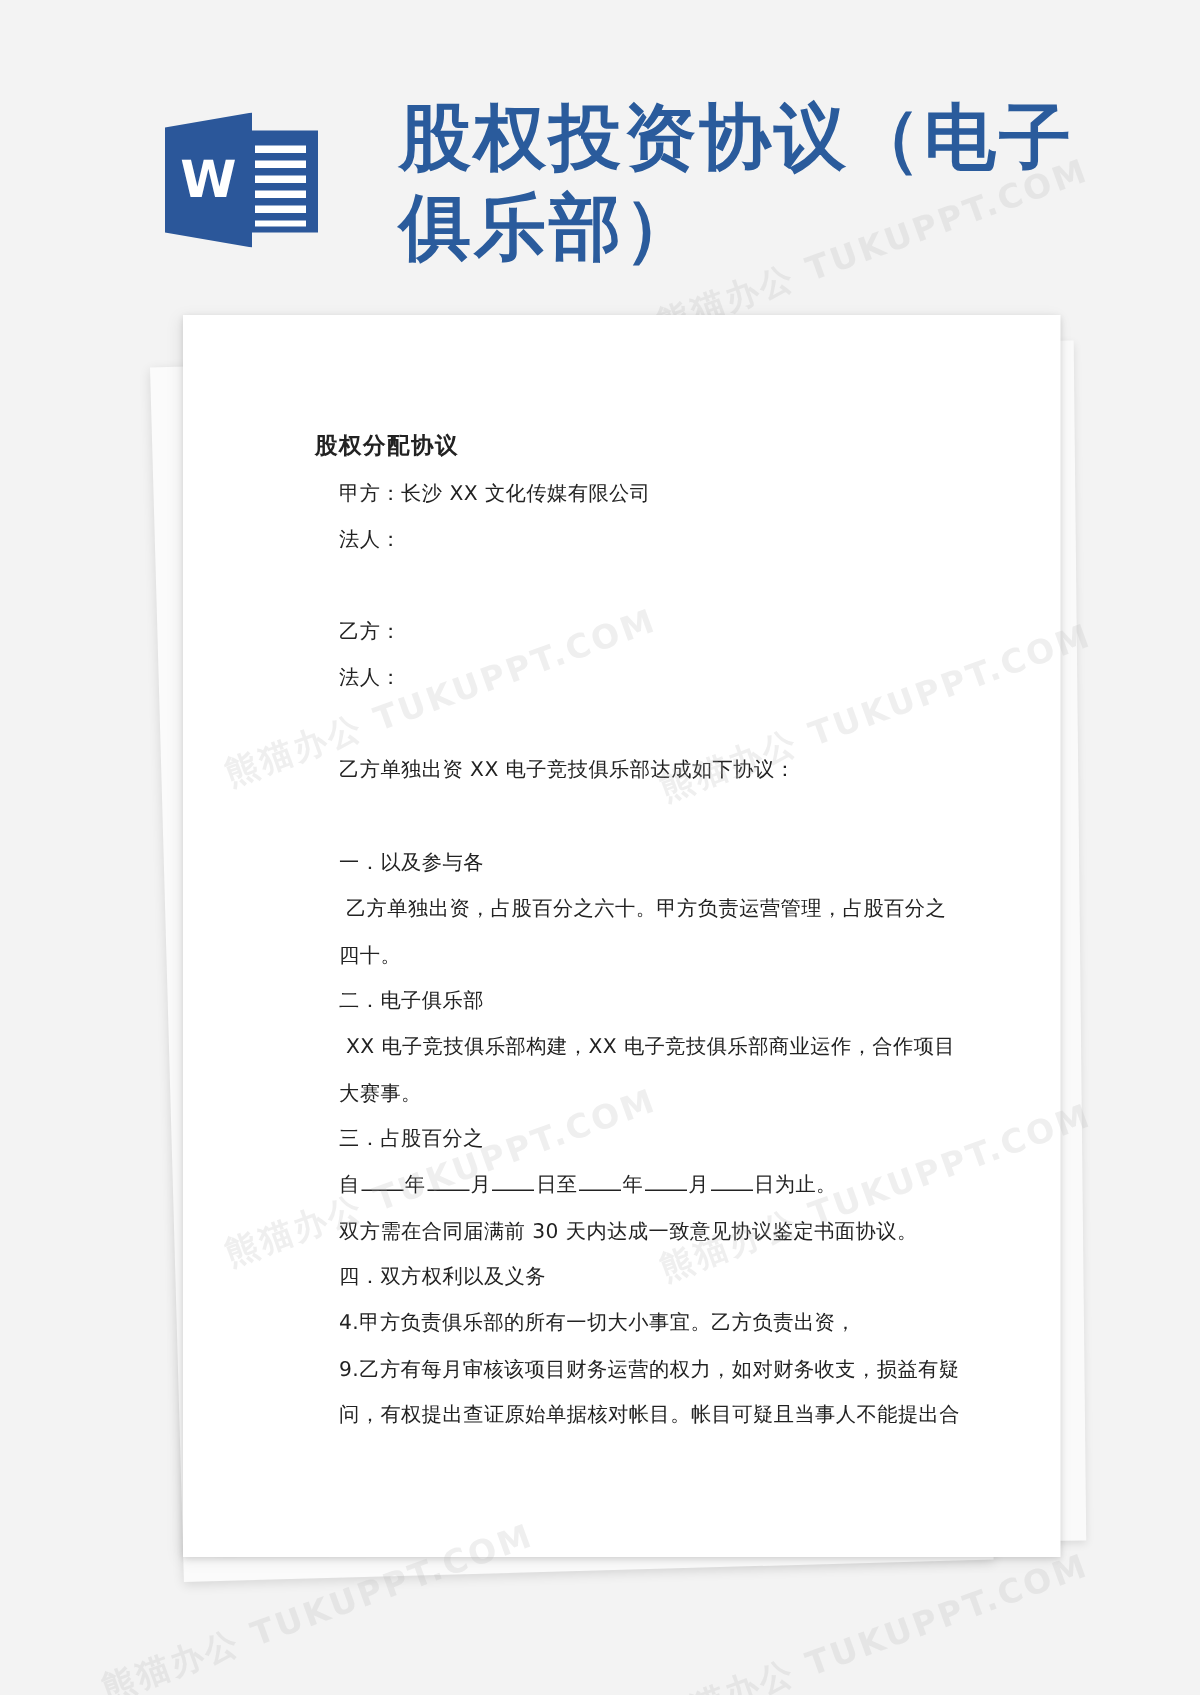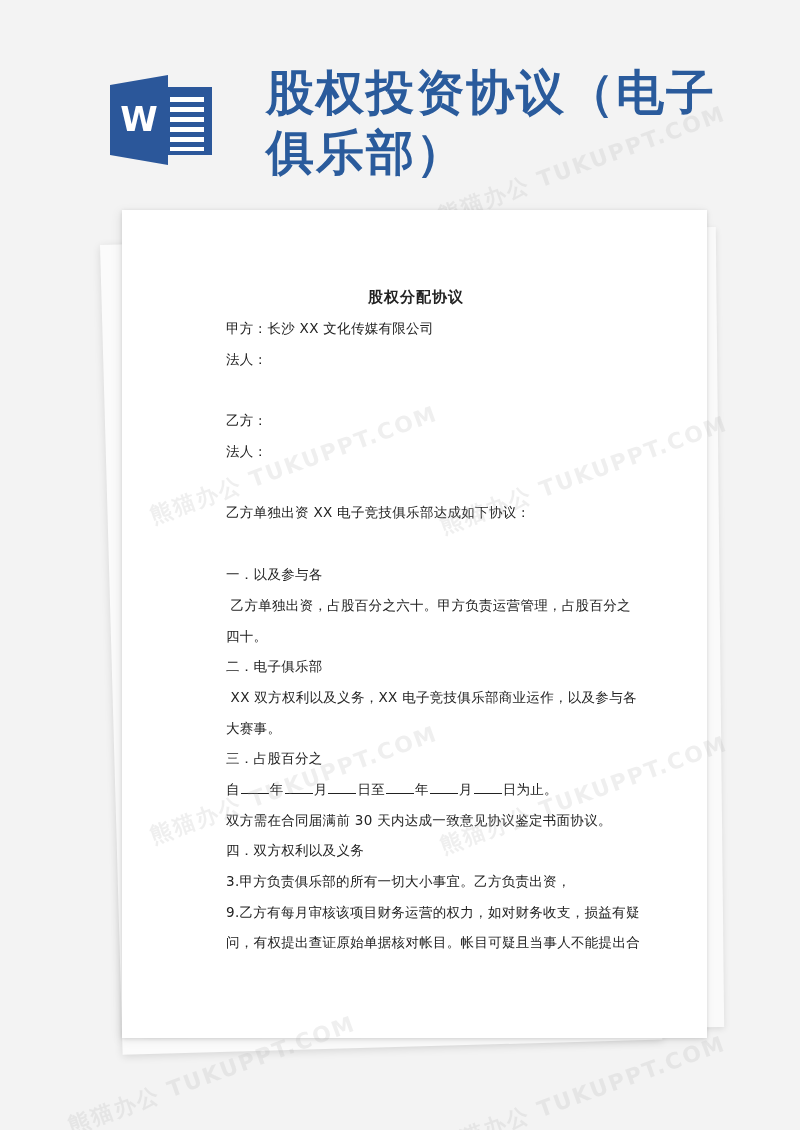--- a/index.html
+++ b/index.html
@@ -29,21 +29,21 @@
     position:absolute; left:122px; top:210px; width:585px; height:828px;
     background:#ffffff;
     box-shadow:0 1px 4px rgba(0,0,0,0.12), -2px 2px 10px rgba(0,0,0,0.08);
     color:#222;
     font-family:"DejaVu Sans", "Liberation Sans", sans-serif;
     font-size:13.5px;
   }
   .page-content { position:absolute; left:88px; top:0; width:412px; }
   .line { position:absolute; left:16px; white-space:nowrap; letter-spacing:0.3px; }
   .agreement-title {
-    position:absolute; left:0; top:78px; width:412px; text-align:center;
+    position:absolute; left:0; top:78px; width:412px; text-align:left;
     font-weight:bold; font-size:15px; letter-spacing:1px;
   }
   .blank { display:inline-block; width:28px; border-bottom:1px solid #222; height:12px; vertical-align:baseline; margin:0 1px; }
   .watermark {
     position:absolute; font-family:"DejaVu Sans", sans-serif; font-weight:bold;
     font-size:22px; color:rgba(180,180,180,0.22); transform:rotate(-20deg);
     white-space:nowrap; letter-spacing:2px; pointer-events:none;
   }
 </style>
 </head>
@@ -76,29 +76,29 @@
     <div class="agreement-title">股权分配协议</div>
     <div class="line" style="top:110px">甲方：长沙 XX 文化传媒有限公司</div>
     <div class="line" style="top:141px">法人：</div>
     <div class="line" style="top:202px">乙方：</div>
     <div class="line" style="top:233px">法人：</div>
     <div class="line" style="top:294px">乙方单独出资 XX 电子竞技俱乐部达成如下协议：</div>
     <div class="line" style="top:356px">一．以及参与各</div>
     <div class="line" style="top:387px;white-space:pre"> 乙方单独出资，占股百分之六十。甲方负责运营管理，占股百分之</div>
     <div class="line" style="top:418px">四十。</div>
     <div class="line" style="top:448px">二．电子俱乐部</div>
-    <div class="line" style="top:479px;white-space:pre"> XX 双方权利以及义务，XX 电子竞技俱乐部商业运作，以及参与各</div>
+    <div class="line" style="top:479px;white-space:pre"> XX 电子竞技俱乐部构建，XX 电子竞技俱乐部商业运作，合作项目</div>
     <div class="line" style="top:510px">大赛事。</div>
     <div class="line" style="top:540px">三．占股百分之</div>
     <div class="line" style="top:571px">
       <span>自</span><span class="blank"></span><span>年</span><span class="blank"></span><span>月</span><span class="blank"></span><span>日至</span><span class="blank"></span><span>年</span><span class="blank"></span><span>月</span><span class="blank"></span><span>日为止。</span>
     </div>
     <div class="line" style="top:602px">双方需在合同届满前 30 天内达成一致意见协议鉴定书面协议。</div>
     <div class="line" style="top:632px">四．双方权利以及义务</div>
-    <div class="line" style="top:663px">3.甲方负责俱乐部的所有一切大小事宜。乙方负责出资，</div>
+    <div class="line" style="top:663px">4.甲方负责俱乐部的所有一切大小事宜。乙方负责出资，</div>
     <div class="line" style="top:694px">9.乙方有每月审核该项目财务运营的权力，如对财务收支，损益有疑</div>
     <div class="line" style="top:724px">问，有权提出查证原始单据核对帐目。帐目可疑且当事人不能提出合</div>
   </div>
   <div class="watermark" style="left:20px;top:240px;">熊猫办公 TUKUPPT.COM</div>
   <div class="watermark" style="left:310px;top:250px;">熊猫办公 TUKUPPT.COM</div>
   <div class="watermark" style="left:20px;top:560px;">熊猫办公 TUKUPPT.COM</div>
   <div class="watermark" style="left:310px;top:570px;">熊猫办公 TUKUPPT.COM</div>
 </div>
 
 <div class="watermark" style="left:60px;top:1060px;">熊猫办公 TUKUPPT.COM</div>

